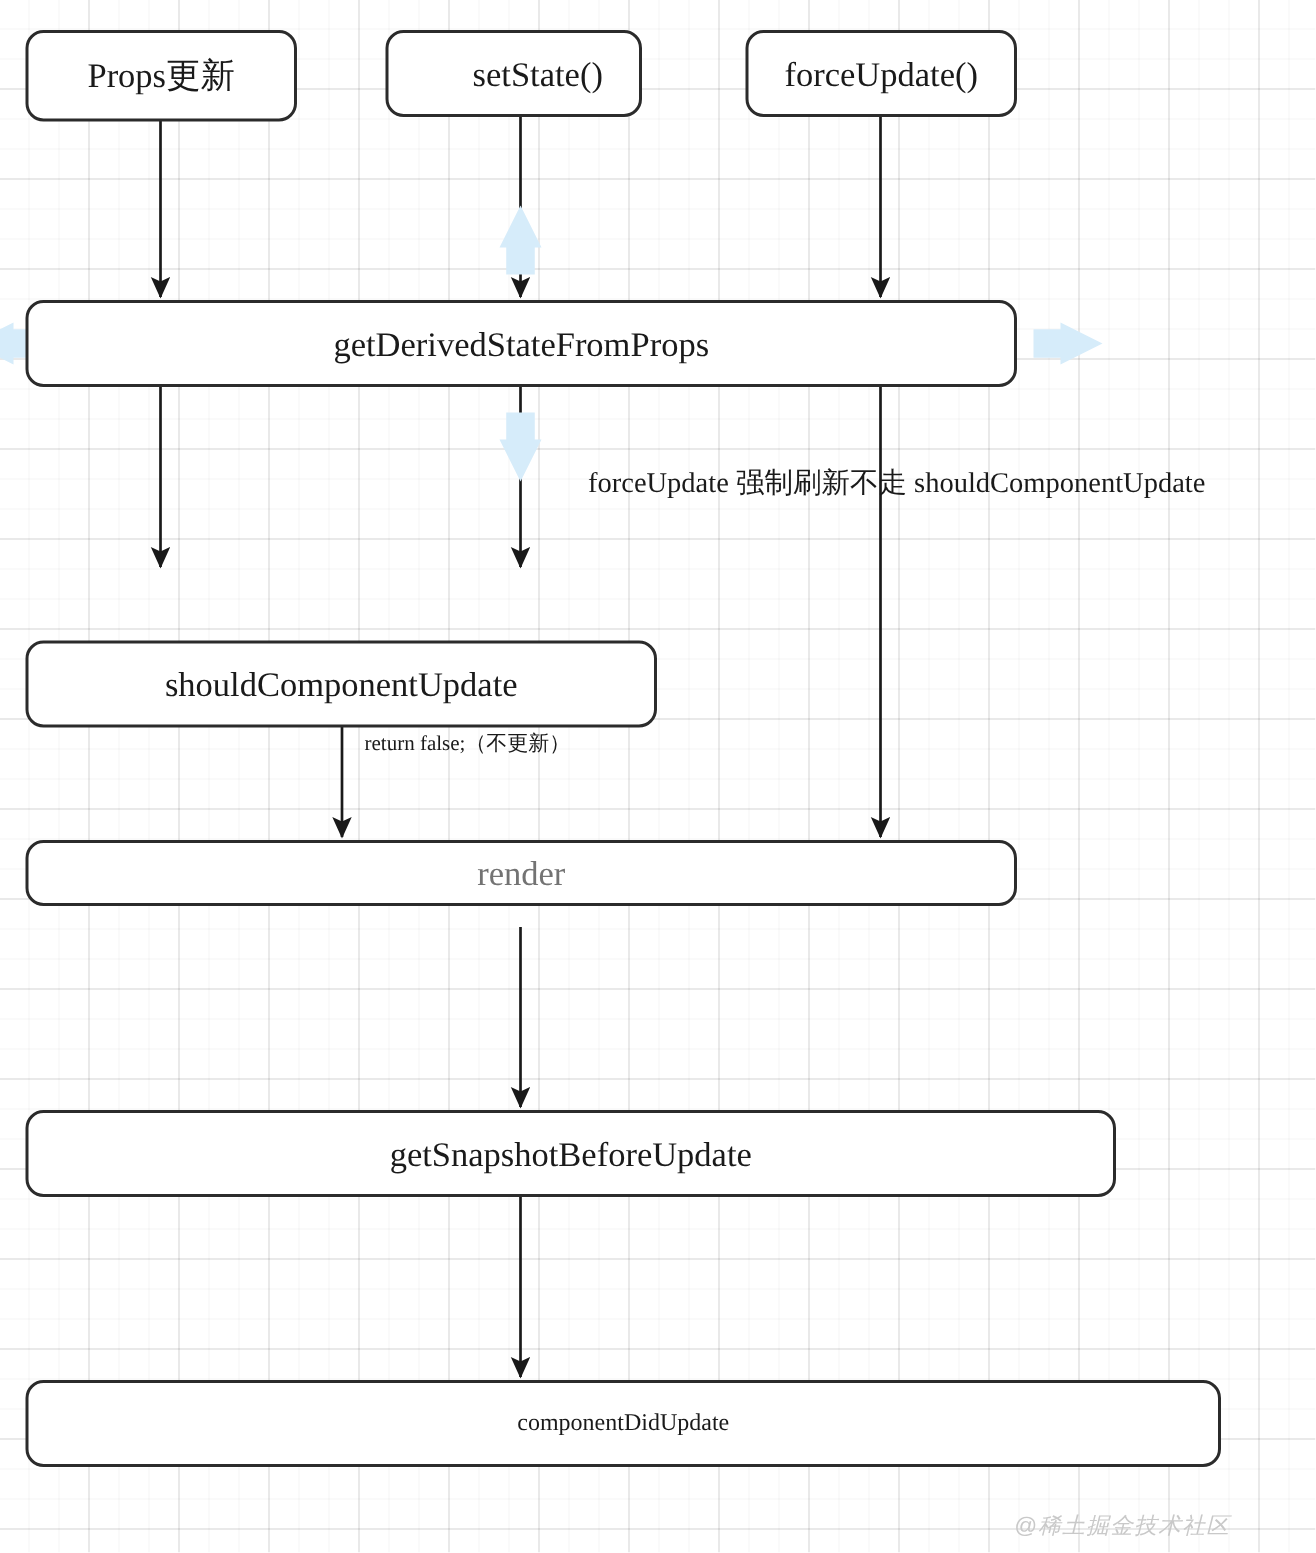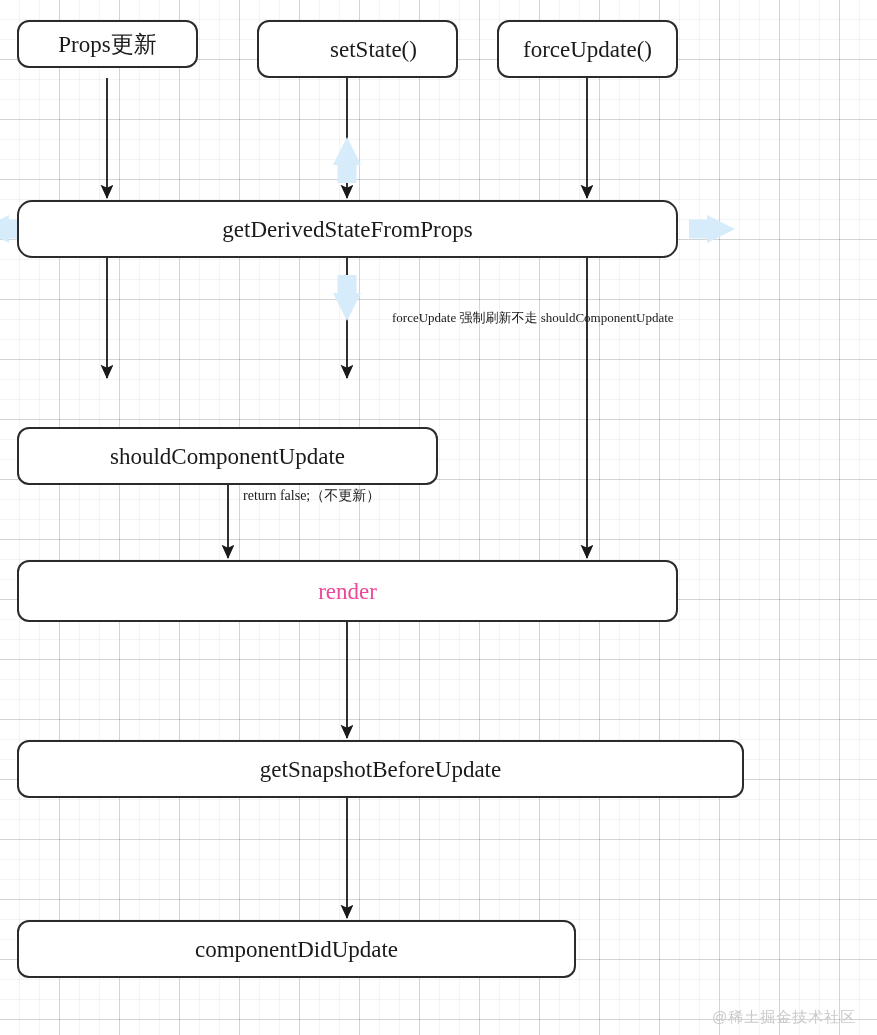--- a/index.html
+++ b/index.html
@@ -90,47 +90,47 @@
       </g>
     <g id="hover-arrows-group">
         <path d="M337.48,183 L356.52,183 L356.52,165 L361,165 L347,137 L333,165 L337.48,165 Z" fill="#d6ecfa"></path>
         <path d="M337.48,275 L356.52,275 L356.52,293 L361,293 L347,321 L333,293 L337.48,293 Z" fill="#d6ecfa"></path>
         <path d="M689,219.48 L707,219.48 L707,215 L735,229 L707,243 L707,238.52 L689,238.52 Z" fill="#d6ecfa"></path>
         <path d="M27,219.48 L9,219.48 L9,215 L-19,229 L9,243 L9,238.52 L27,238.52 Z" fill="#d6ecfa"></path>
       </g>
   </svg>
 
   <div id="nodes-layer">
-      <div class="node" style="left: 17px; top: 20px; width: 181px; height: 48px; font-size: 23px; border-color: rgb(43, 43, 43); background: rgb(255, 255, 255); color: rgb(26, 26, 26);">
+      <div class="node" style="left: 17px; top: 20px; width: 181px; height: 61px; font-size: 23px; border-color: rgb(43, 43, 43); background: rgb(255, 255, 255); color: rgb(26, 26, 26);">
         <span class="node-label">Props更新</span>
       </div>
-      <div class="node" style="left: 257px; top: 20px; width: 201px; height: 58px; font-size: 23px; border-color: rgb(43, 43, 43); background: rgb(255, 255, 255); color: rgb(26, 26, 26); padding-left: 32px;">
+      <div class="node" style="left: 257px; top: 20px; width: 171px; height: 58px; font-size: 23px; border-color: rgb(43, 43, 43); background: rgb(255, 255, 255); color: rgb(26, 26, 26); padding-left: 32px;">
         <span class="node-label">setState()</span>
       </div>
       <div class="node" style="left: 497px; top: 20px; width: 181px; height: 58px; font-size: 23px; border-color: rgb(43, 43, 43); background: rgb(255, 255, 255); color: rgb(26, 26, 26); justify-content: center;">
         <span class="node-label">forceUpdate()</span>
       </div>
-      <div class="node" style="left: 17px; top: 200px; width: 661px; height: 58px; font-size: 23px; border-color: rgb(43, 43, 43); background: rgb(255, 255, 255); color: rgb(26, 26, 26); border-radius: 15px;">
+      <div class="node" style="left: 17px; top: 200px; width: 661px; height: 58px; font-size: 23px; border-color: rgb(43, 43, 43); background: rgb(255, 255, 255); color: rgb(26, 26, 26);">
         <span class="node-label">getDerivedStateFromProps</span>
       </div>
       <div class="node" style="left: 17px; top: 380px; width: 421px; height: 58px; font-size: 23px; border-color: rgb(43, 43, 43); background: rgb(255, 255, 255); color: rgb(26, 26, 26); margin-top: 47px;">
         <span class="node-label">shouldComponentUpdate</span>
       </div>
-      <div class="node" style="left: 17px; top: 560px; width: 661px; height: 62px; font-size: 23px; border-color: rgb(43, 43, 43); background: rgb(255, 255, 255); color: #ec4899;">
+      <div class="node" style="left: 17px; top: 560px; width: 661px; height: 44px; font-size: 23px; border-color: rgb(43, 43, 43); background: rgb(255, 255, 255); color: #737373;">
         <span class="node-label">render</span>
       </div>
       <div class="node" style="left: 17px; top: 740px; width: 727px; height: 58px; font-size: 23px; border-color: rgb(43, 43, 43); background: rgb(255, 255, 255); color: rgb(26, 26, 26);">
         <span class="node-label">getSnapshotBeforeUpdate</span>
       </div>
-      <div class="node" style="left: 17px; top: 920px; width: 559px; height: 58px; font-size: 23px; border-color: rgb(43, 43, 43); background: rgb(255, 255, 255); color: rgb(26, 26, 26);">
+      <div class="node" style="left: 17px; top: 920px; width: 797px; height: 58px; font-size: 16px; border-color: rgb(43, 43, 43); background: rgb(255, 255, 255); color: rgb(26, 26, 26);">
         <span class="node-label">componentDidUpdate</span>
       </div>
     </div>
   <div id="labels-layer">
-      <div class="edge-label" style="left: 392px; top: 309px; font-size: 13px; color: rgb(26, 26, 26);">forceUpdate 强制刷新不走 shouldComponentUpdate</div>
+      <div class="edge-label" style="left: 392px; top: 309px; font-size: 19px; color: rgb(26, 26, 26);">forceUpdate 强制刷新不走 shouldComponentUpdate</div>
       <div class="edge-label" style="left: 243px; top: 487px; font-size: 14px; color: rgb(26, 26, 26);">return false;（不更新）</div>
     </div>
 
-  <div class="watermark" style="left: 712px; top: 1008px; color: rgb(201, 201, 201);">
+  <div class="watermark" style="left: 676px; top: 1008px; color: rgb(201, 201, 201); font-style: italic;">
     <span>@稀土掘金技术社区</span>
   </div>
 
 </div>
 
 </body></html>

